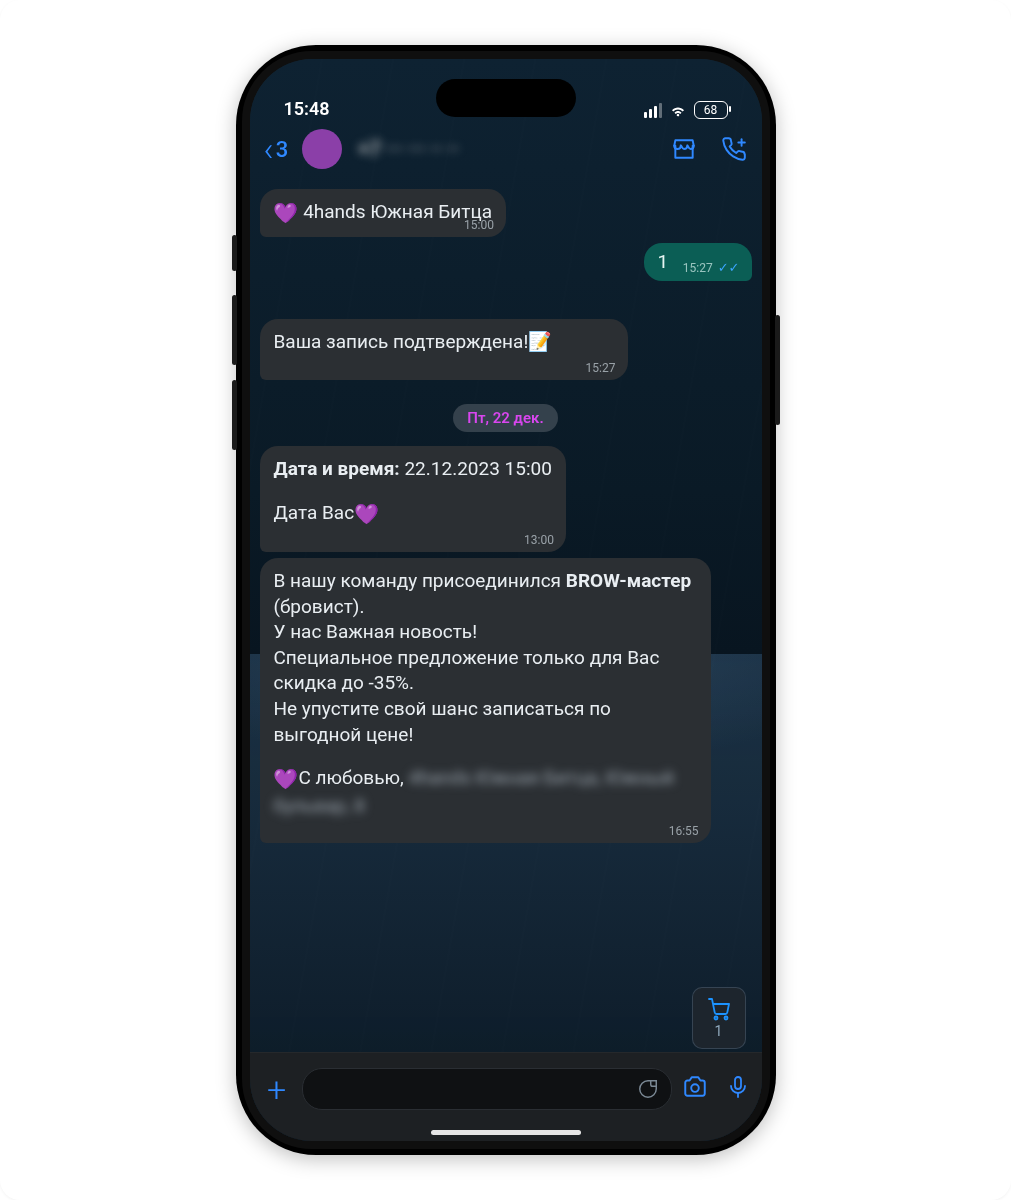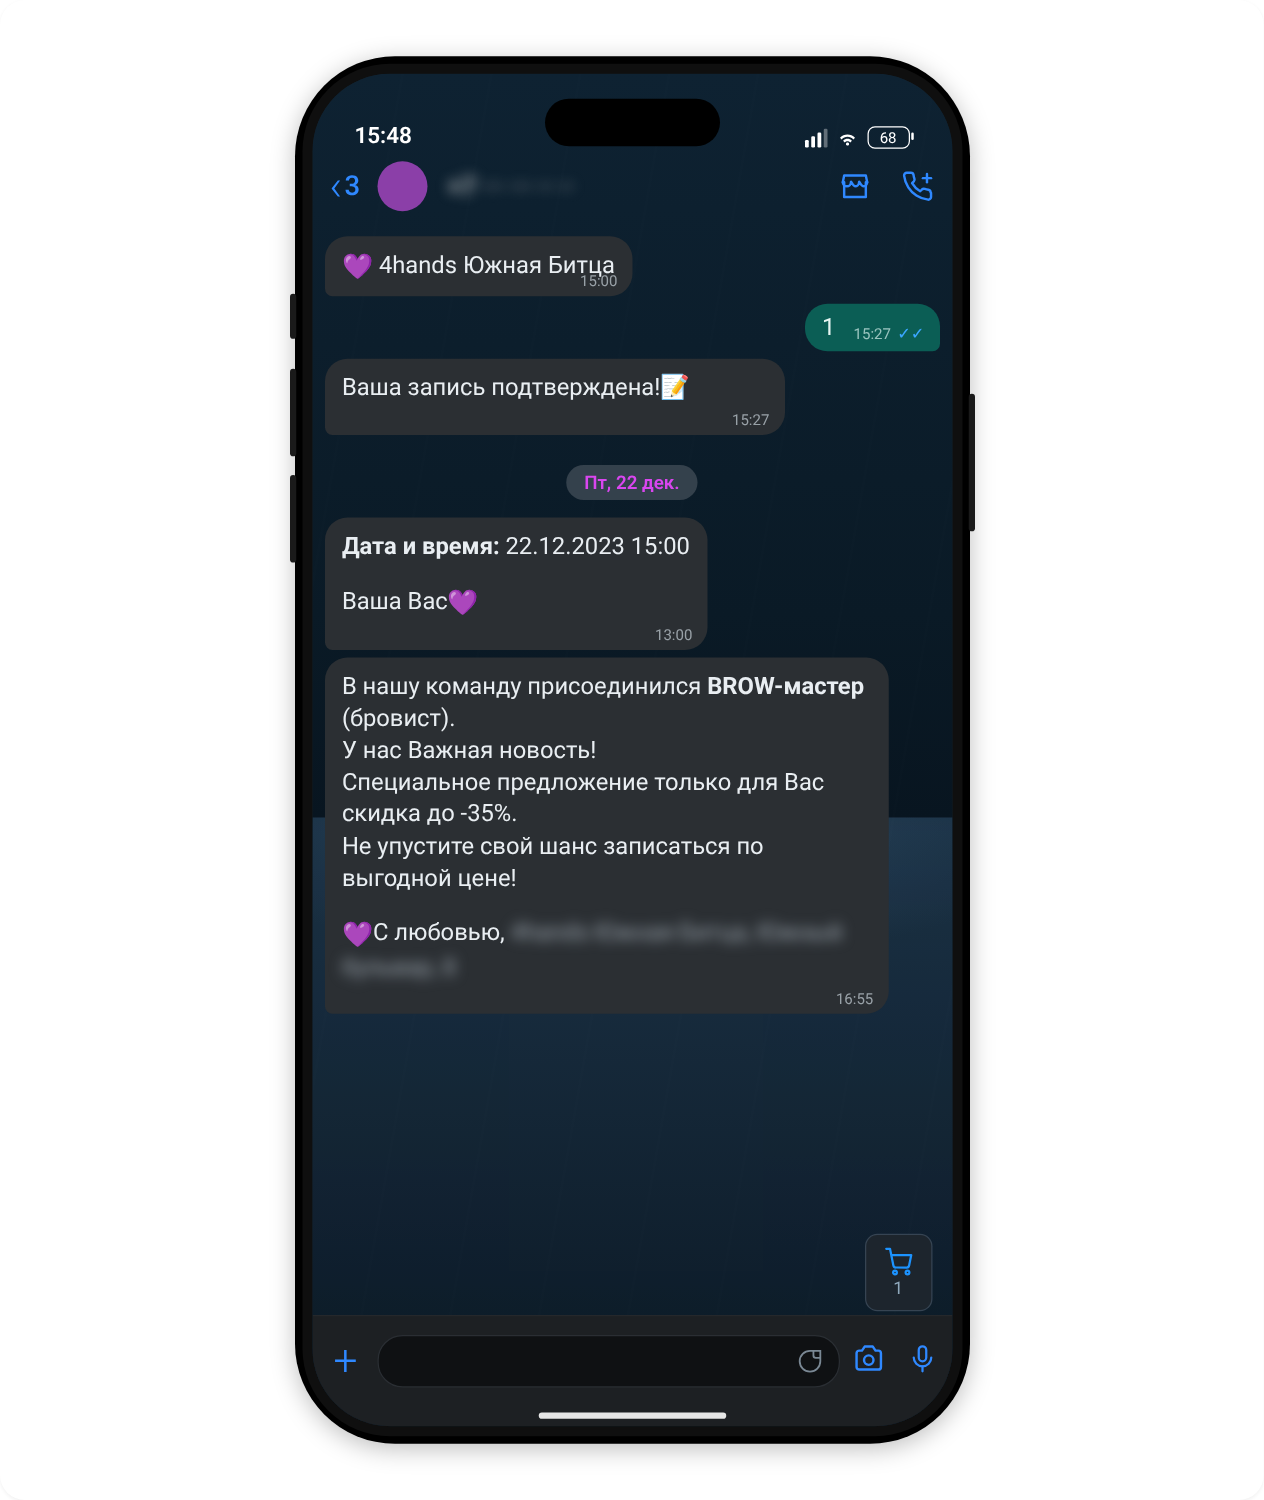--- a/index.html
+++ b/index.html
@@ -137,35 +137,35 @@
       </div>
 
       <div class="row out">
         <div class="bubble out" style="padding:6px 54px 6px 14px;min-width:40px;">
           <span>1</span>
           <span class="time"><span>15:27</span><span class="checks">✓✓</span></span>
         </div>
       </div>
 
       <div class="row in">
-        <div class="bubble in" style="min-width:340px;padding-bottom:26px;">
+        <div class="bubble in" style="min-width:340px;padding-bottom:26px;margin-top:32px;">
           <span>Ваша запись подтверждена!</span><span>📝</span>
           <span class="time">15:27</span>
         </div>
       </div>
 
       <div class="date-sep">
         <span class="date-pill">Пт, 22 дек.</span>
       </div>
 
       <div class="row in">
         <div class="bubble in" style="padding-bottom:24px;">
           <div><span class="bold">Дата и время:</span><span> 22.12.2023 15:00</span></div>
           <div style="height:18px"></div>
-          <div><span>Ваша Вас</span><span class="heart">💜</span></div>
+          <div><span>Дата Вас</span><span class="heart">💜</span></div>
           <span class="time">13:00</span>
         </div>
       </div>
 
       <div class="row in">
         <div class="bubble in" style="padding-bottom:24px;">
           <div><span>В нашу команду присоединился </span><span class="bold">BROW-мастер</span><span> (бровист).</span></div>
           <div>У нас Важная новость!</div>
           <div>Специальное предложение только для Вас скидка до -35%.</div>
           <div>Не упустите свой шанс записаться по выгодной цене!</div>

